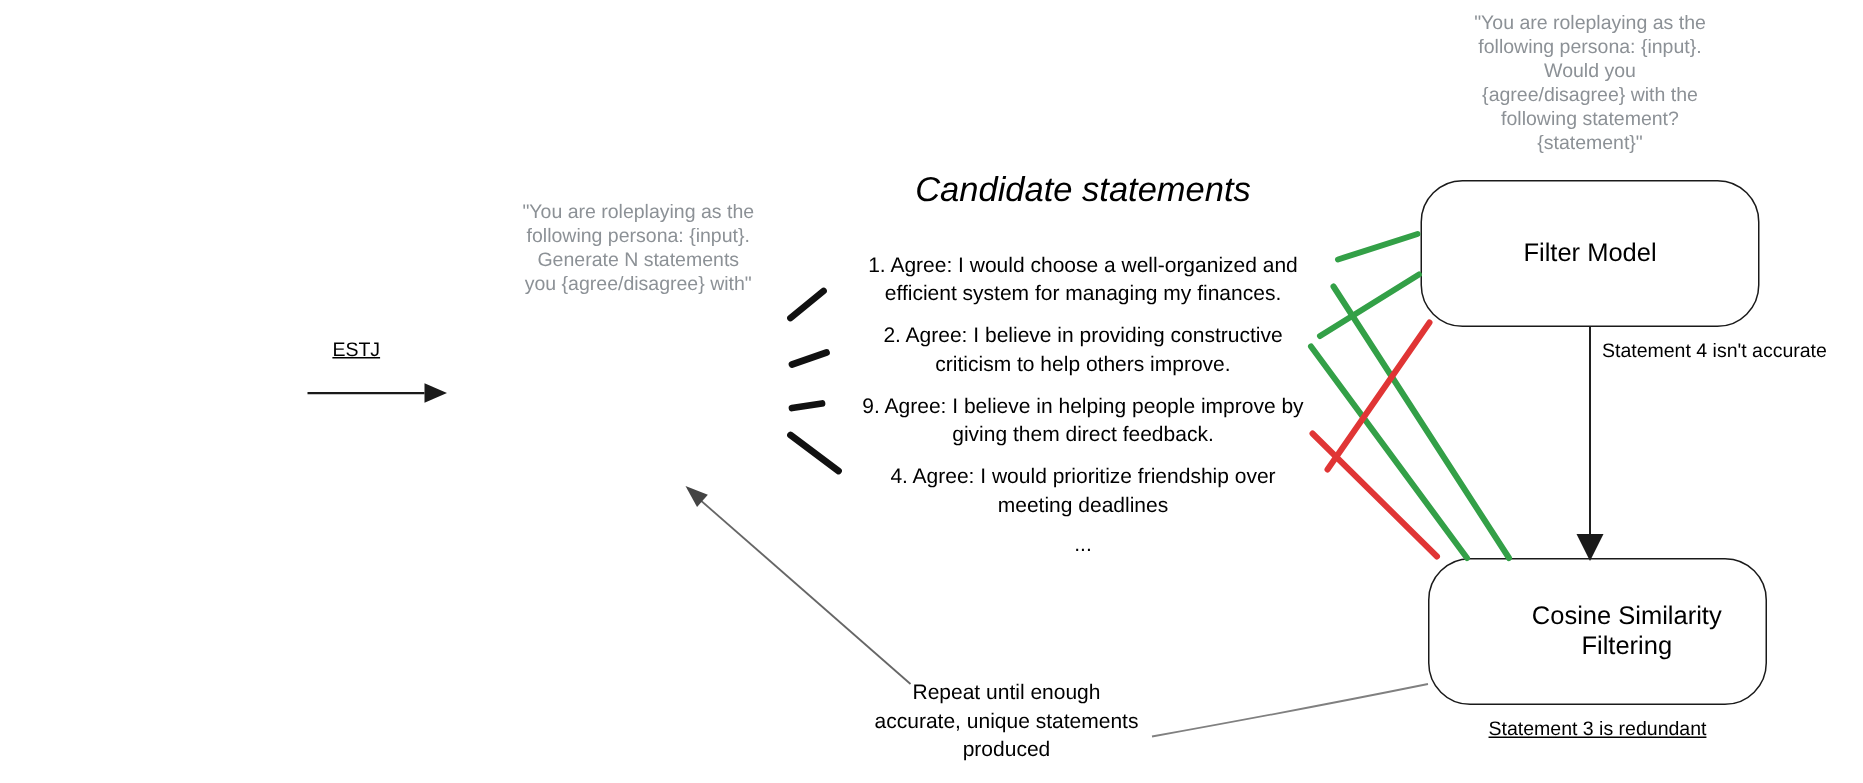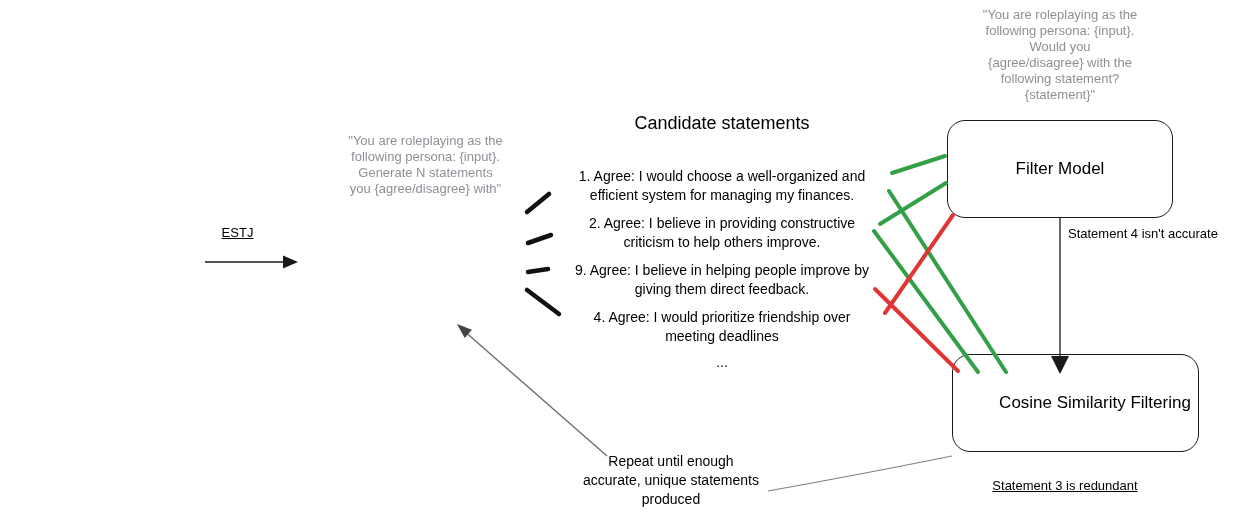--- a/index.html
+++ b/index.html
@@ -5,30 +5,30 @@
   html,body{margin:0;padding:0;background:#ffffff;}
   .canvas{
     position:relative;width:1242px;height:522px;background:#ffffff;
     font-family:"Liberation Sans",sans-serif;color:#000;overflow:hidden;
   }
   .node{
     position:absolute;border:1px solid #1a1a1a;background:#fff;
     display:flex;align-items:center;justify-content:center;text-align:center;
     box-sizing:border-box;z-index:2;
   }
-  .rounded{border-radius:18px;}
+  .rounded{border-radius:28px;}
   .ellipse{border-radius:50%;}
   .node-label{font-size:17px;line-height:20px;white-space:pre-line;}
   .persona-label{font-size:18px;line-height:20px;white-space:pre-line;}
   .prompt{
     position:absolute;color:#8C9196;font-size:13px;line-height:16px;
     text-align:center;white-space:pre-line;z-index:1;
   }
   .title{
-    position:absolute;font-size:18px;text-align:center;z-index:1;
+    position:absolute;font-size:23px;text-align:center;z-index:1;font-style:italic;
   }
   .statements{
     position:absolute;left:547px;top:167px;width:350px;z-index:1;
   }
   .statement{
     font-size:14px;line-height:19px;text-align:center;
     white-space:pre-line;margin:0 0 9px 0;
   }
   .ellipsis-row{font-size:14px;line-height:14px;text-align:center;margin-top:3px;}
   .small-label{position:absolute;font-size:13px;z-index:3;}
@@ -73,21 +73,21 @@
 
   <div class="prompt" style="left:950px;top:7px;width:220px;">"You are roleplaying as the
 following persona: {input}.
 Would you
 {agree/disagree} with the
 following statement?
 {statement}"</div>
 
   <div class="small-label" style="left:1068px;top:226px;">Statement 4 isn't accurate</div>
 
-  <div class="node rounded" style="left:952px;top:354px;width:247px;height:98px;padding-left:39px;">
+  <div class="node rounded" style="left:952px;top:372px;width:226px;height:98px;padding-left:39px;">
     <div class="node-label">Cosine Similarity Filtering</div>
   </div>
 
   <div class="small-label center" style="left:952px;top:478px;width:226px;">Statement 3 is redundant</div>
 
   <div class="loop-note">Repeat until enough
 accurate, unique statements
 produced</div>
 
   <svg class="overlay" width="1242" height="522" viewBox="0 0 1242 522">

